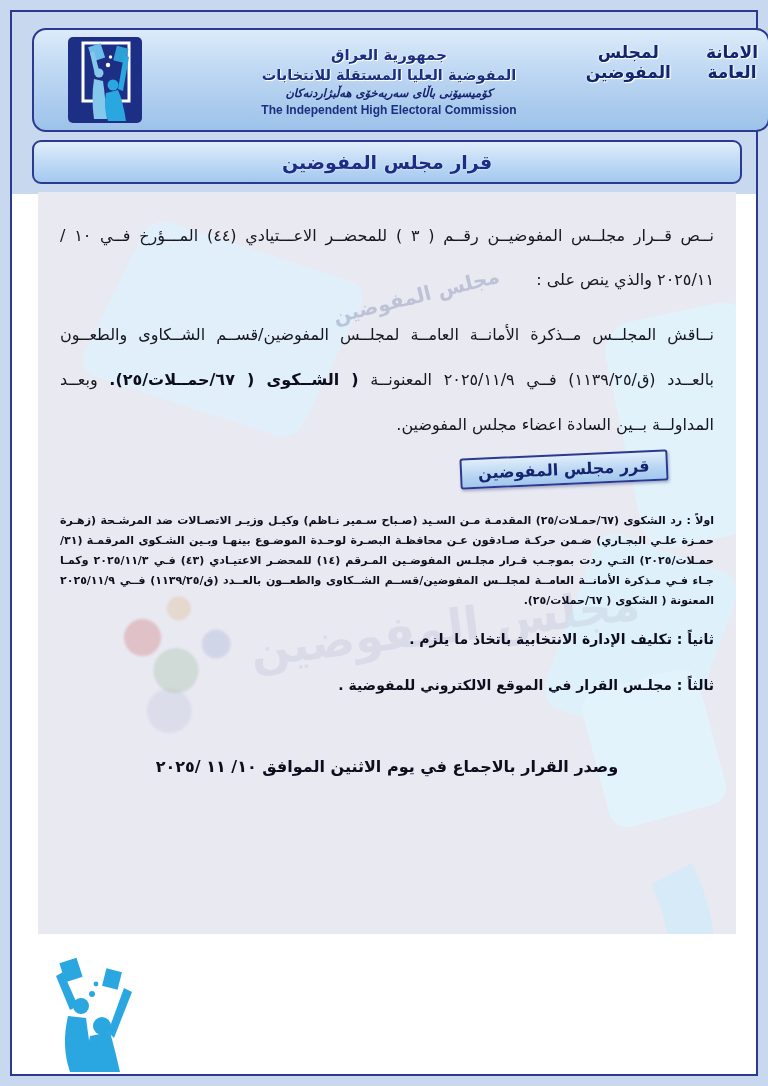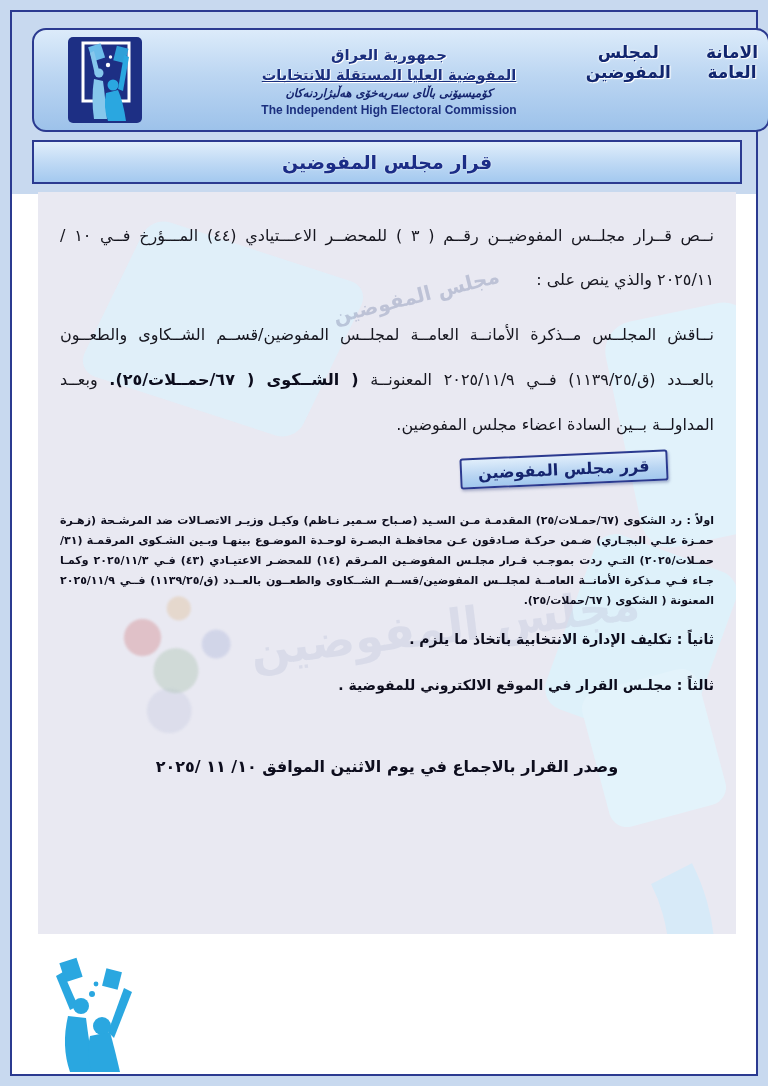--- a/index.html
+++ b/index.html
@@ -14,32 +14,32 @@
        border:2px solid #2b3a90;border-radius:14px;
        background:linear-gradient(180deg,#dcebfa 0%,#bcd6f2 45%,#9dc2ea 100%);padding-left:28px;}
   .logo-box{position:absolute;left:34px;top:7px;width:74px;height:86px;
             background:#1d2f84;border-radius:5px;}
   .hdr-center{position:absolute;left:160px;top:5px;width:390px;height:92px;
               display:flex;flex-direction:column;align-items:center;justify-content:center;gap:3px;
               text-align:center;}
   .cal1{font-size:15px;font-weight:bold;color:#1b2f7e;
         text-shadow:0 0 2px #ffffff,1px 1px 0 #ffffff;}
   .cal2{font-size:14.5px;font-weight:bold;color:#1b2f7e;
-        text-shadow:0 0 2px #ffffff,1px 1px 0 #ffffff;text-decoration:underline;}
+        text-shadow:0 0 2px #ffffff,1px 1px 0 #ffffff;}
   .kur{font-size:11.5px;font-weight:bold;color:#15246e;font-style:italic;}
   .eng{font-size:12px;font-weight:bold;color:#1b2f7e;direction:ltr;
        font-family:"Liberation Sans",sans-serif;}
   .hdr-right{position:absolute;right:10px;top:12px;width:160px;text-align:center;
              display:flex;flex-direction:row;gap:35px;}
   .hdr-right div{font-size:17px;font-weight:bold;color:#12266f;
                  text-shadow:0 0 3px #ffffff,1px 1px 0 #ffffff;}
 
   
   .title-bar{position:absolute;left:20px;top:128px;width:706px;height:40px;
-             border:2px solid #2b3a90;border-radius:0;
+             border:2px solid #2b3a90;border-radius:9px;
              background:linear-gradient(180deg,#e0eefb 0%,#bdd8f4 55%,#a4c9ef 100%);
              display:flex;align-items:center;justify-content:center;}
   .title-bar span{font-size:19px;font-weight:bold;color:#1b2d87;
                   text-shadow:0 0 2px #ffffff;}
 
   
   .content{position:absolute;left:26px;top:180px;width:698px;height:742px;
            background:#e9e9f2;overflow:hidden;}
   .text-area{position:relative;z-index:3;direction:rtl;padding:12px 12px 0 12px;}
 

